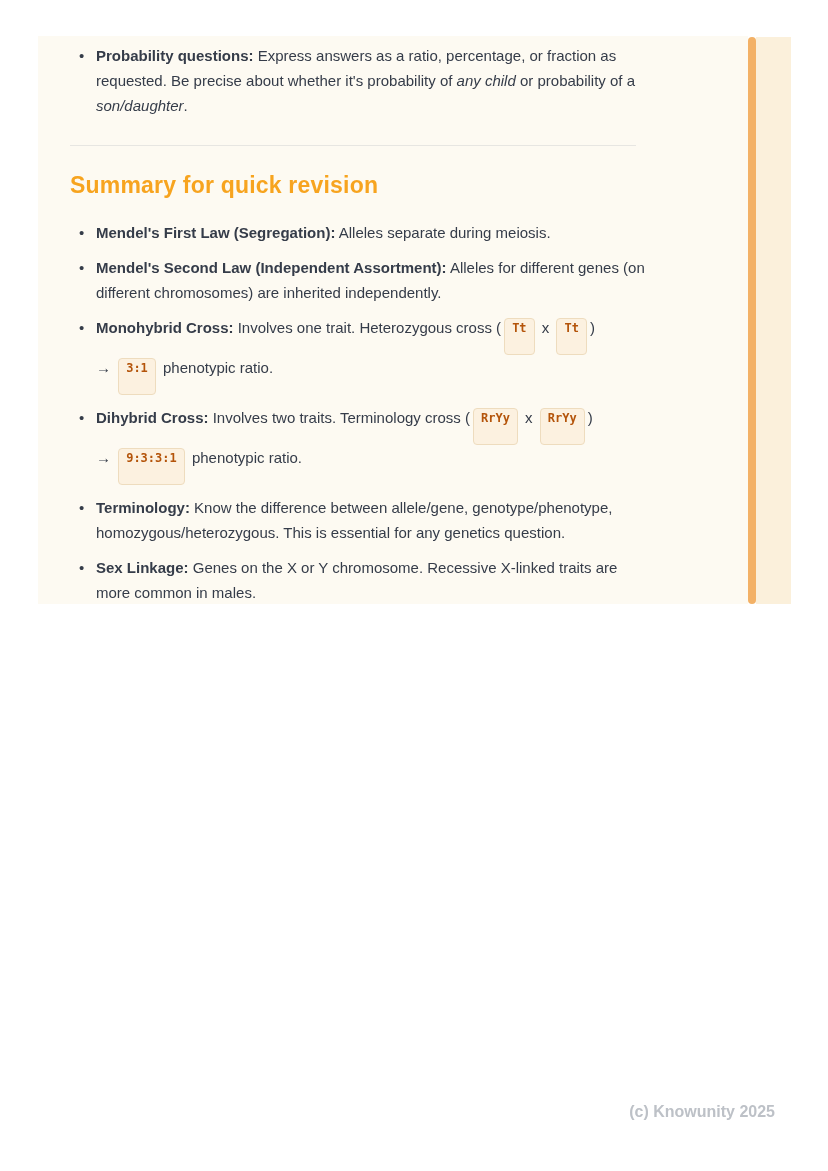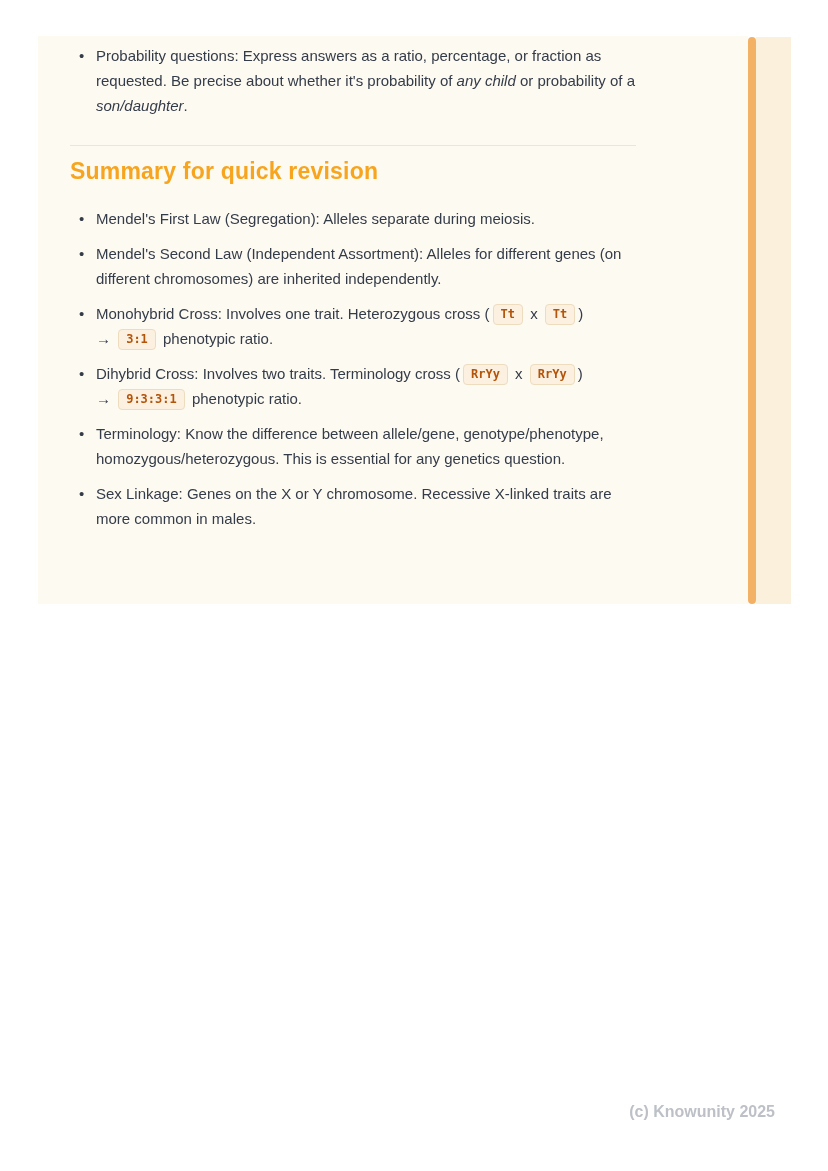--- a/index.html
+++ b/index.html
@@ -30,44 +30,44 @@
     line-height: 25px;
     margin-bottom: 10px;
   }
   ul.bullet-list li::before {
     content: "\2022";
     position: absolute;
     left: -17px; top: 0;
     color: #353c49;
     font-size: 15px;
   }
-  .b { font-weight: normal; }
+  .b { font-weight: bold; }
   .i { font-style: italic; }
   .code {
     font-family: "DejaVu Sans Mono", monospace;
     font-size: 12px;
     font-weight: bold;
     color: #b4540a;
     background: #fcf1e0;
     border: 1px solid #eedcbe;
     border-radius: 4px;
-    padding: 1px 7px 2px 7px;
+    padding: 1px 7px 18px 7px;
     margin: 0 3px;
     display: inline-block;
     line-height: 16px;
     vertical-align: 1px;
   }
   .divider {
     border: none;
     border-top: 1px solid #e7e6e2;
     width: 566px;
     margin-top: 27px;
   }
   .section-heading {
-    margin-top: 12px;
+    margin-top: 26px;
     font-size: 23px;
     font-weight: bold;
     color: #f7a41f;
     letter-spacing: 0.2px;
   }
   .summary-list { margin-top: 21px; }
   .scroll-indicator {
     position: absolute;
     left: 748px; top: 37px;
     width: 8px; height: 567px;

